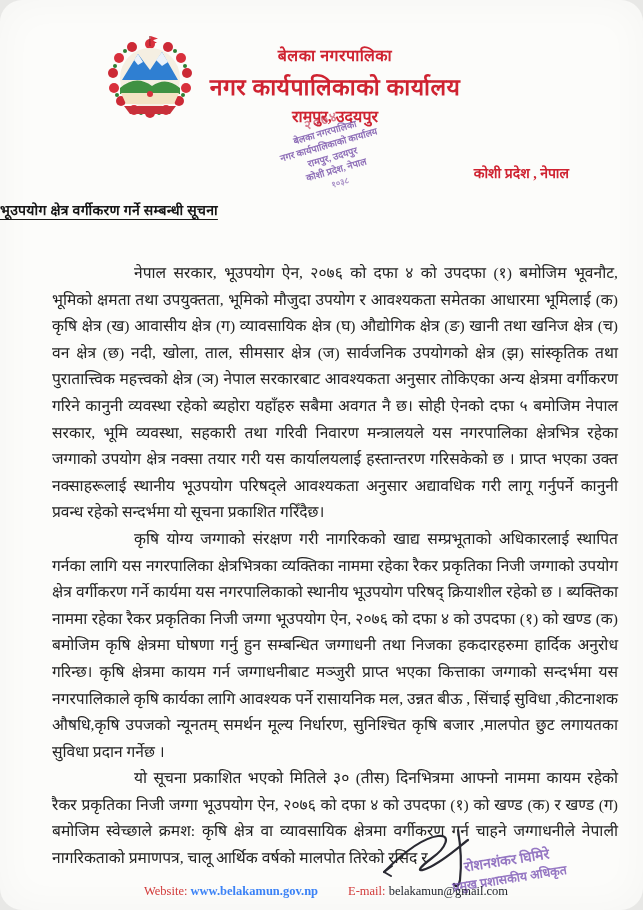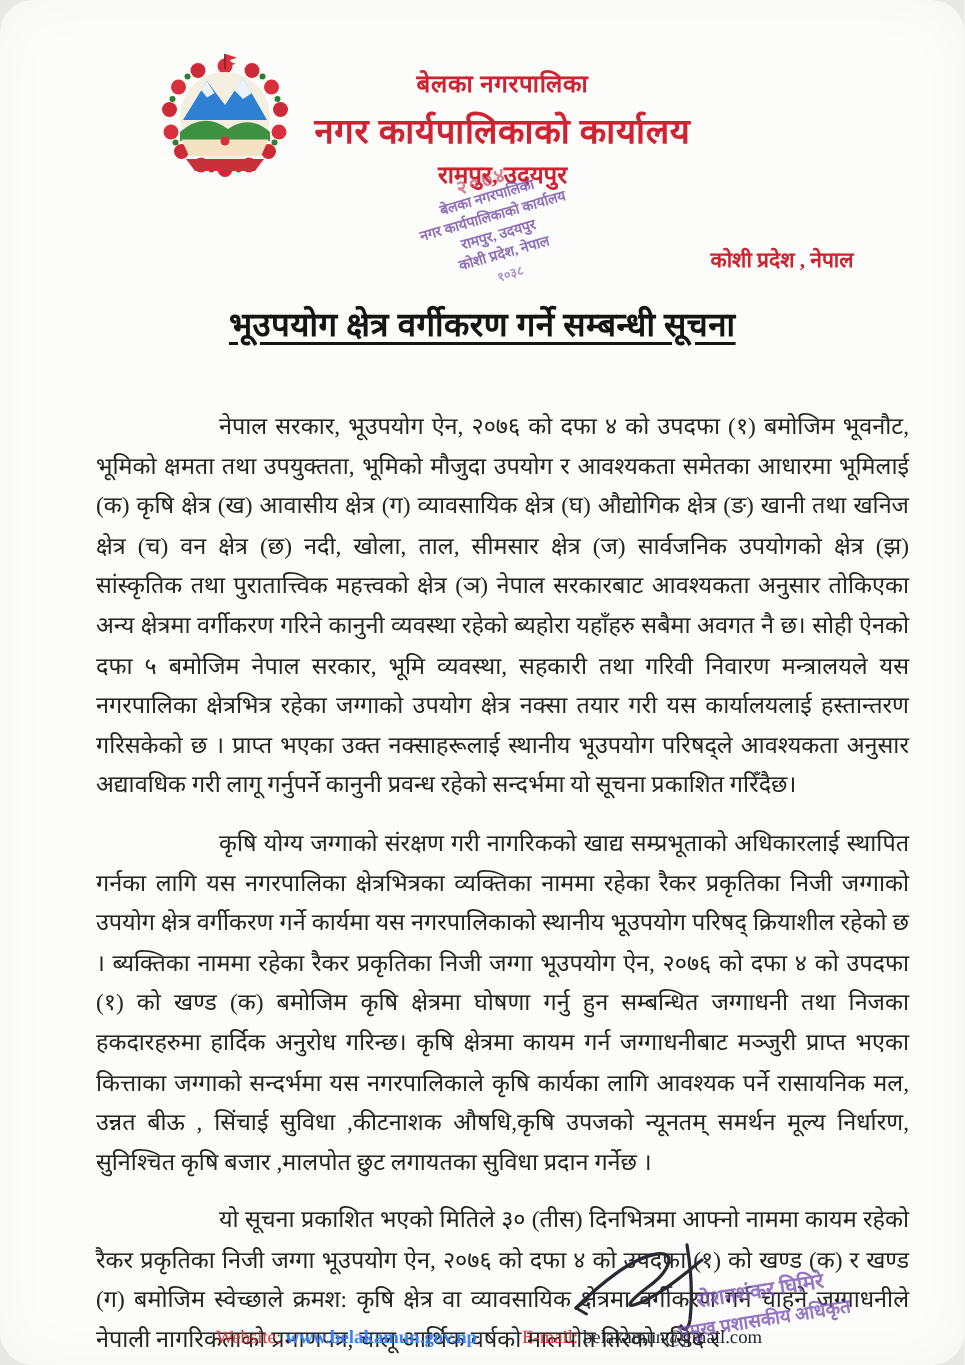--- a/index.html
+++ b/index.html
@@ -31,34 +31,34 @@
     transform:rotate(-17deg);
     color:#7d58ad;text-align:center;font-weight:bold;
     opacity:.85;line-height:13px;pointer-events:none;
   }
   .head-stamp .hs-year{color:#c8465e;font-size:13px;letter-spacing:2px;opacity:.8;}
   .head-stamp .hs-l{font-size:9.5px;transform:rotate(1deg);}
   .head-stamp .hs-sm{font-size:8.5px;opacity:.75;}
   
   .title{
     position:absolute;left:0;top:200px;width:100%;
-    text-align:center;font-size:22px;font-weight:bold;color:#151515;
+    text-align:left;font-size:14px;font-weight:bold;color:#151515;
     text-decoration:underline;text-underline-offset:4px;letter-spacing:.3px;
   }
   .date-line{
     position:absolute;right:26px;top:236px;
     font-size:15px;font-weight:bold;color:#1c1c1c;
     text-decoration:underline;text-underline-offset:3px;
   }
   
   .body-text{
     position:absolute;left:52px;top:260px;width:566px;
     font-size:15.6px;color:#232323;text-align:justify;line-height:26.6px;
   }
-  .body-text p{margin:12px;text-indent:82px;}
+  .body-text p{margin:0;text-indent:82px;}
   
   .sig-block{position:absolute;left:370px;top:828px;width:240px;height:70px;}
   .sig-svg{position:absolute;left:10px;top:0;}
   .sig-stamp{
     position:absolute;left:38px;top:22px;width:200px;
     transform:rotate(-9deg);
     color:#7b55b5;font-weight:bold;text-align:center;opacity:.8;
   }
   .sig-name{font-size:14px;}
   .sig-post{font-size:12.5px;margin-top:1px;}

